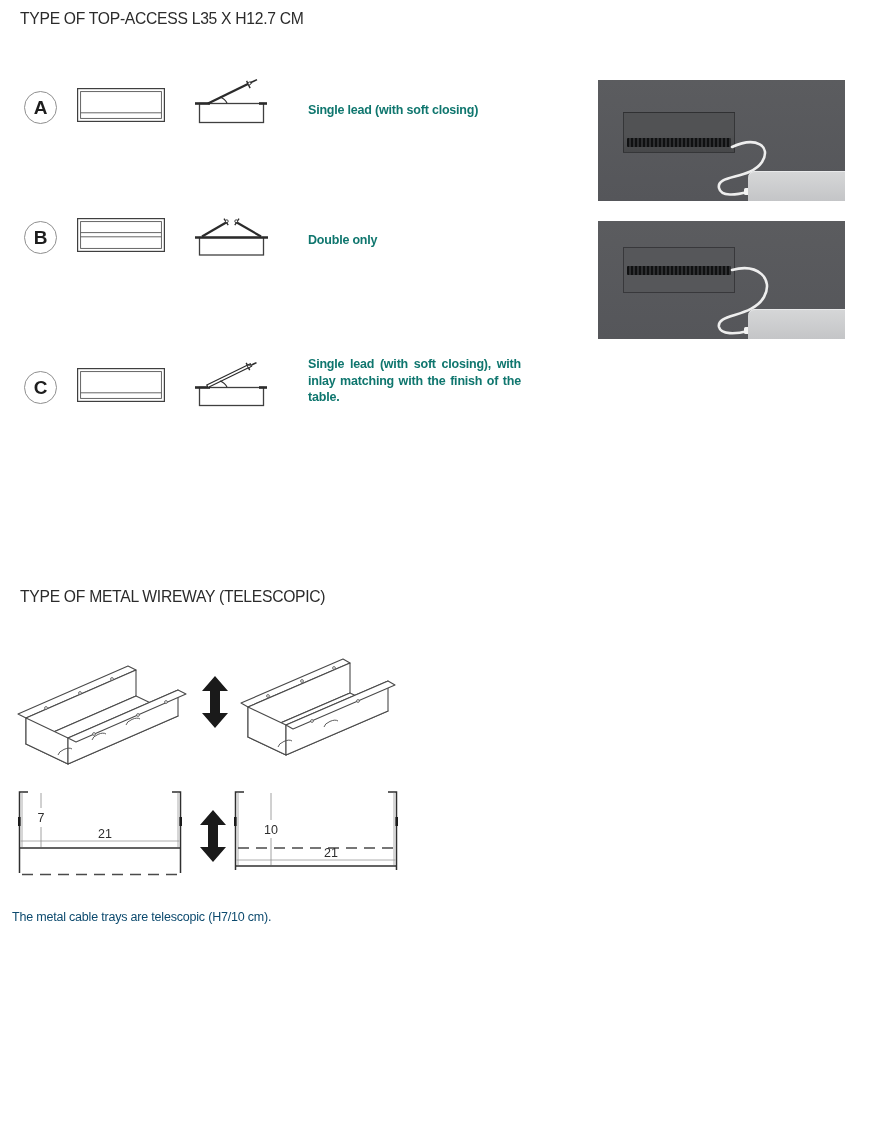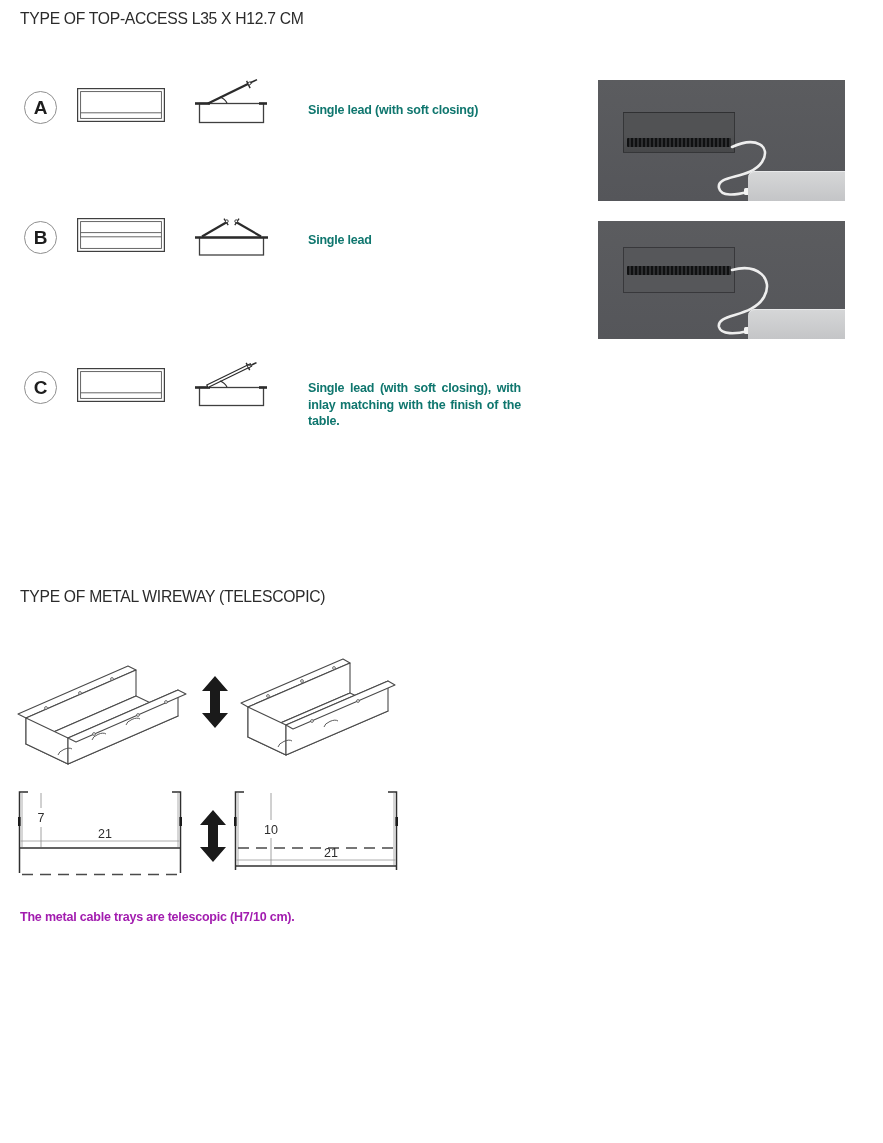--- a/index.html
+++ b/index.html
@@ -20,21 +20,21 @@
   .slot{position:absolute;box-sizing:border-box;border:1px solid rgba(20,20,22,0.45);}
   .slot-open{background:linear-gradient(#515254 55%,#47484a);}
   .slot-closed{background:#56575a;}
   .brush{position:absolute;background:repeating-linear-gradient(90deg,#101112 0 2px,#2e2f31 2px 4px);
          border-radius:1px;}
   .laptop{position:absolute;right:0;bottom:0;width:97px;height:30px;background:linear-gradient(#d6d7d8,#c4c5c7);
           border-top-left-radius:7px;box-shadow:inset 0 1px 0 #e8e9ea;}
   .cable-svg{position:absolute;left:0;top:0;}
   
   .frame{position:absolute;width:187px;height:140px;border:1.2px solid #2e2e2e;background:#fff;}
-  .note{position:absolute;left:20px;font-size:12.5px;font-weight:bold;color:#a21caf;letter-spacing:-0.2px;}
+  .note{position:absolute;left:12px;font-size:12.5px;font-weight:normal;color:#0c4a6e;letter-spacing:-0.2px;}
   svg text{font-family:"Liberation Sans",sans-serif;}
   .dim-label{font-size:12.5px;fill:#2e2e2e;}
 </style>
 </head>
 <body>
 
 <div class="page">
 
   <h1 class="sec-title" style="top:9px">TYPE OF TOP-ACCESS L35 X H12.7 CM</h1>
 
@@ -70,41 +70,41 @@
   <svg class="abs" style="left:194px;top:212px" width="78" height="46">
     <rect x="5.5" y="25.5" width="64" height="17.5" fill="#fff" stroke="#3f3f3f" stroke-width="1.3"></rect>
     <line x1="1" y1="25.5" x2="74" y2="25.5" stroke="#2b2b2b" stroke-width="2.6"></line>
     <line x1="8" y1="24.5" x2="33" y2="10" stroke="#2b2b2b" stroke-width="2.2"></line>
     <line x1="67" y1="24.5" x2="42" y2="10" stroke="#2b2b2b" stroke-width="2.2"></line>
     <line x1="30" y1="6.6" x2="34.2" y2="13.2" stroke="#2b2b2b" stroke-width="1.3"></line>
     <line x1="45" y1="6.6" x2="40.8" y2="13.2" stroke="#2b2b2b" stroke-width="1.3"></line>
     <circle cx="32.8" cy="9.2" r="1.4" fill="#fff" stroke="#2b2b2b" stroke-width="0.9"></circle>
     <circle cx="42.2" cy="9.2" r="1.4" fill="#fff" stroke="#2b2b2b" stroke-width="0.9"></circle>
   </svg>
-  <div class="desc" style="left:308px;top:232px">Single lead</div>
+  <div class="desc" style="left:308px;top:232px">Double only</div>
 
   <div class="opt-circle" style="left:24px;top:371px">
     <span>C</span>
   </div>
   <svg class="abs" style="left:77px;top:368px" width="88" height="34">
     <rect x="0.6" y="0.6" width="86.8" height="32.8" fill="#fff" stroke="#3f3f3f" stroke-width="1.2"></rect>
     <rect x="3.6" y="3.6" width="80.8" height="26.8" fill="none" stroke="#555" stroke-width="0.9"></rect>
     <line x1="3.6" y1="24.8" x2="84.4" y2="24.8" stroke="#555" stroke-width="0.9"></line>
   </svg>
   <svg class="abs" style="left:194px;top:356px" width="78" height="52">
     <rect x="5.5" y="31.5" width="64" height="18" fill="#fff" stroke="#3f3f3f" stroke-width="1.3"></rect>
     <line x1="1" y1="31.5" x2="16" y2="31.5" stroke="#2b2b2b" stroke-width="2.6"></line>
     <line x1="65" y1="31.5" x2="73" y2="31.5" stroke="#2b2b2b" stroke-width="2.6"></line>
     <polygon points="14,31.5 57.5,10.3 56.3,7.8 12.8,29" fill="#fff" stroke="#2b2b2b" stroke-width="1.2"></polygon>
     <path d="M33 31 A 12 12 0 0 0 26 25" fill="none" stroke="#2b2b2b" stroke-width="1.2"></path>
     <line x1="52.2" y1="6.9" x2="55.7" y2="14.1" stroke="#2b2b2b" stroke-width="1.4"></line>
     <line x1="57.5" y1="9" x2="62.5" y2="6.6" stroke="#2b2b2b" stroke-width="1.6"></line>
     <circle cx="55" cy="10.4" r="1.4" fill="#fff" stroke="#2b2b2b" stroke-width="0.9"></circle>
   </svg>
-  <div class="desc" style="left:308px;top:380px;width:213px">
+  <div class="desc" style="left:308px;top:356px;width:213px">
     <p>Single lead (with soft closing), with inlay matching with the finish of the table.</p>
   </div>
 
   <div class="photo" style="left:598px;top:80px;height:121px">
     <div class="slot slot-open" style="left:25px;top:32px;width:112px;height:41px">
       <div class="brush" style="left:3px;right:3px;bottom:5px;height:9px"></div>
     </div>
     <svg class="cable-svg" width="247" height="121">
       <path d="M134,67 C158,56 174,66 164,82 C152,100 118,94 121,108 C123,117 138,115 150,112" fill="none" stroke="#eeeeee" stroke-width="2.6" stroke-linecap="round"></path>
       <rect x="146" y="108" width="7" height="7" rx="1.5" fill="#f4f4f4"></rect>

